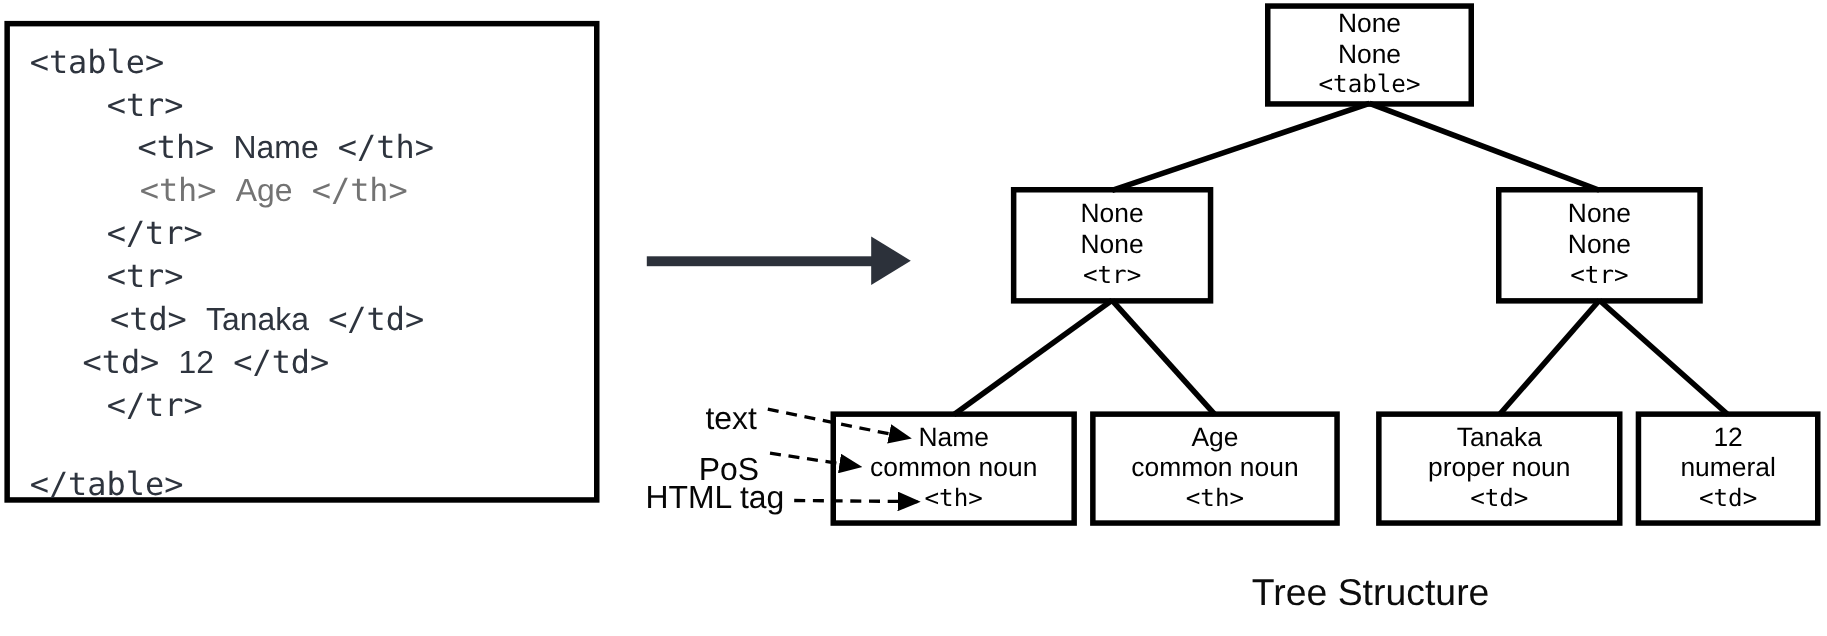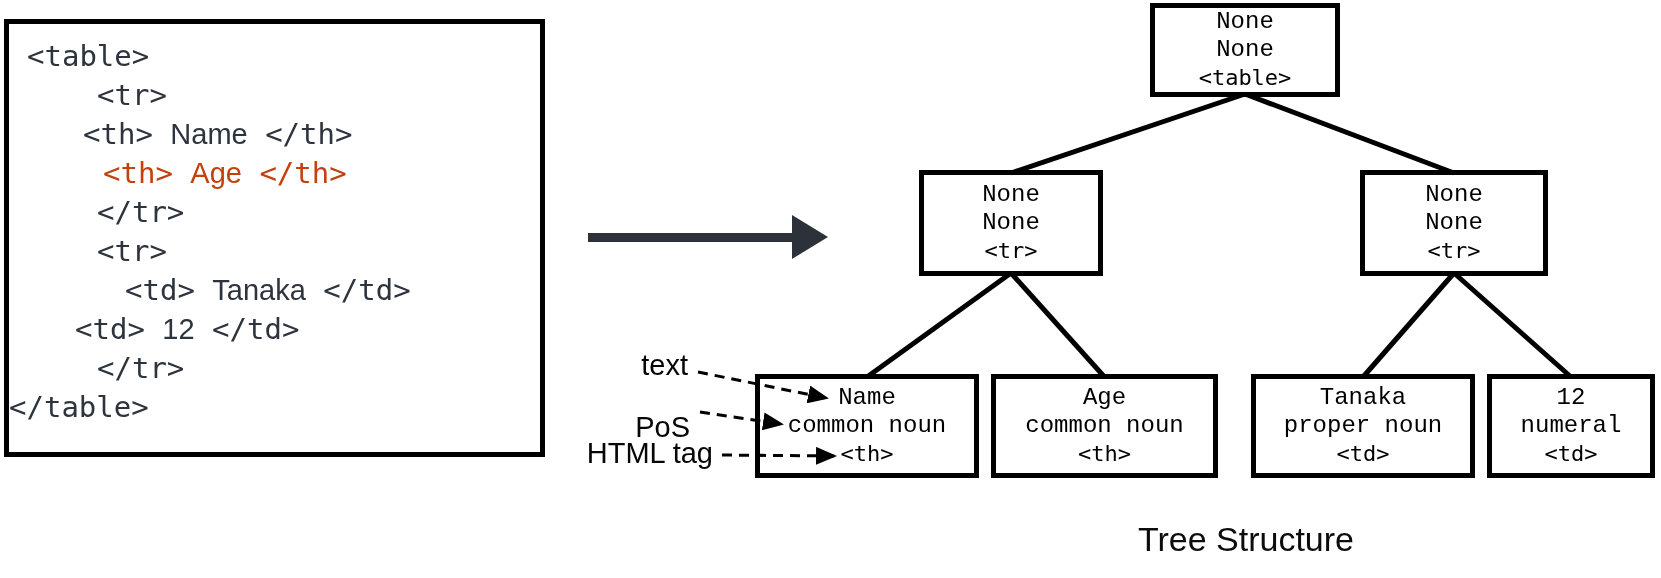--- a/index.html
+++ b/index.html
@@ -36,21 +36,21 @@
   
   .tree-node{
     position:absolute;
     border:5px solid #000;background:#fff;
     box-sizing:border-box;
     display:flex;flex-direction:column;
     justify-content:center;align-items:center;
     text-align:center;
   }
   .node-text,.node-pos{
-    font-family:Liberation Mono, monospace;
+    font-family:Liberation Sans, sans-serif;
     font-size:24px;line-height:28px;color:#000;
   }
   .node-tag{
     font-family:"DejaVu Sans Mono", monospace;
     font-size:22px;line-height:28px;color:#000;
   }
   
   .anno-label{
     position:absolute;
     font-size:29px;line-height:34px;color:#060606;
@@ -60,28 +60,28 @@
   #overlay{position:absolute;left:0;top:0;pointer-events:none;}
 </style>
 </head>
 <body>
 
 <div id="canvas">
 
   <div id="code-box">
       <div class="code-line" style="padding-left: 18px; color: rgb(46, 52, 62);"><span class="tag">&lt;table&gt;</span></div>
       <div class="code-line" style="padding-left: 88px; color: rgb(46, 52, 62);"><span class="tag">&lt;tr&gt;</span></div>
-      <div class="code-line" style="padding-left: 74px; color: rgb(46, 52, 62);"><span class="tag">&lt;th&gt;</span> <span class="word">Name</span> <span class="tag">&lt;/th&gt;</span></div>
-      <div class="code-line" style="padding-left: 94px; color: #c2410c;"><span class="tag">&lt;th&gt;</span> <span class="word">Age</span> <span class="tag">&lt;/th&gt;</span></div>
+      <div class="code-line" style="padding-left: 116px; color: rgb(46, 52, 62);"><span class="tag">&lt;th&gt;</span> <span class="word">Name</span> <span class="tag">&lt;/th&gt;</span></div>
+      <div class="code-line" style="padding-left: 118px; color: #737373;"><span class="tag">&lt;th&gt;</span> <span class="word">Age</span> <span class="tag">&lt;/th&gt;</span></div>
       <div class="code-line" style="padding-left: 88px; color: rgb(46, 52, 62);"><span class="tag">&lt;/tr&gt;</span></div>
       <div class="code-line" style="padding-left: 88px; color: rgb(46, 52, 62);"><span class="tag">&lt;tr&gt;</span></div>
-      <div class="code-line" style="padding-left: 72px; color: rgb(46, 52, 62); margin-left: 44px;"><span class="tag">&lt;td&gt;</span> <span class="word">Tanaka</span> <span class="tag">&lt;/td&gt;</span></div>
+      <div class="code-line" style="padding-left: 91px; color: rgb(46, 52, 62);"><span class="tag">&lt;td&gt;</span> <span class="word">Tanaka</span> <span class="tag">&lt;/td&gt;</span></div>
       <div class="code-line" style="padding-left: 66px; color: rgb(46, 52, 62);"><span class="tag">&lt;td&gt;</span> <span class="word">12</span> <span class="tag">&lt;/td&gt;</span></div>
       <div class="code-line" style="padding-left: 88px; color: rgb(46, 52, 62);"><span class="tag">&lt;/tr&gt;</span></div>
-      <div class="code-line" style="color: rgb(46, 52, 62);"><span class="tag">&lt;/table&gt;</span></div>
+      <div class="code-line" style="padding-left: 18px; color: rgb(46, 52, 62); margin-top: 33px;"><span class="tag">&lt;/table&gt;</span></div>
     </div>
 
   <div id="tree">
       <div class="tree-node" style="left: 1150px; top: 3px; width: 190px; height: 94px;">
         <div class="node-text">None</div>
         <div class="node-pos">None</div>
         <div class="node-tag">&lt;table&gt;</div>
       </div>
       <div class="tree-node" style="left: 919px; top: 170px; width: 184px; height: 106px;">
         <div class="node-text">None</div>
@@ -110,21 +110,21 @@
       </div>
       <div class="tree-node" style="left: 1487px; top: 374px; width: 168px; height: 104px;">
         <div class="node-text">12</div>
         <div class="node-pos">numeral</div>
         <div class="node-tag">&lt;td&gt;</div>
       </div>
     </div>
   <div id="tree-structure-label" class="panel-label">Tree Structure</div>
 
   <div id="anno-labels">
-      <div class="anno-label" style="left: 560px; top: 348px; width: 128px; text-align: right;">text</div>
+      <div class="anno-label" style="left: 560px; top: 364px; width: 128px; text-align: right;">text</div>
       <div class="anno-label" style="left: 560px; top: 392px; width: 130px; margin-top: 18px;">PoS</div>
       <div class="anno-label" style="left: 560px; top: 436px; width: 153px;">HTML tag</div>
     </div>
 
   <svg id="overlay" width="1661" height="578" viewBox="0 0 1661 578">
     <defs>
       <marker id="anno-head" markerWidth="7" markerHeight="6" refX="6" refY="3" orient="auto">
         <path d="M0,0 L7,3 L0,6 Z" fill="#000"></path>
       </marker>
     </defs>

